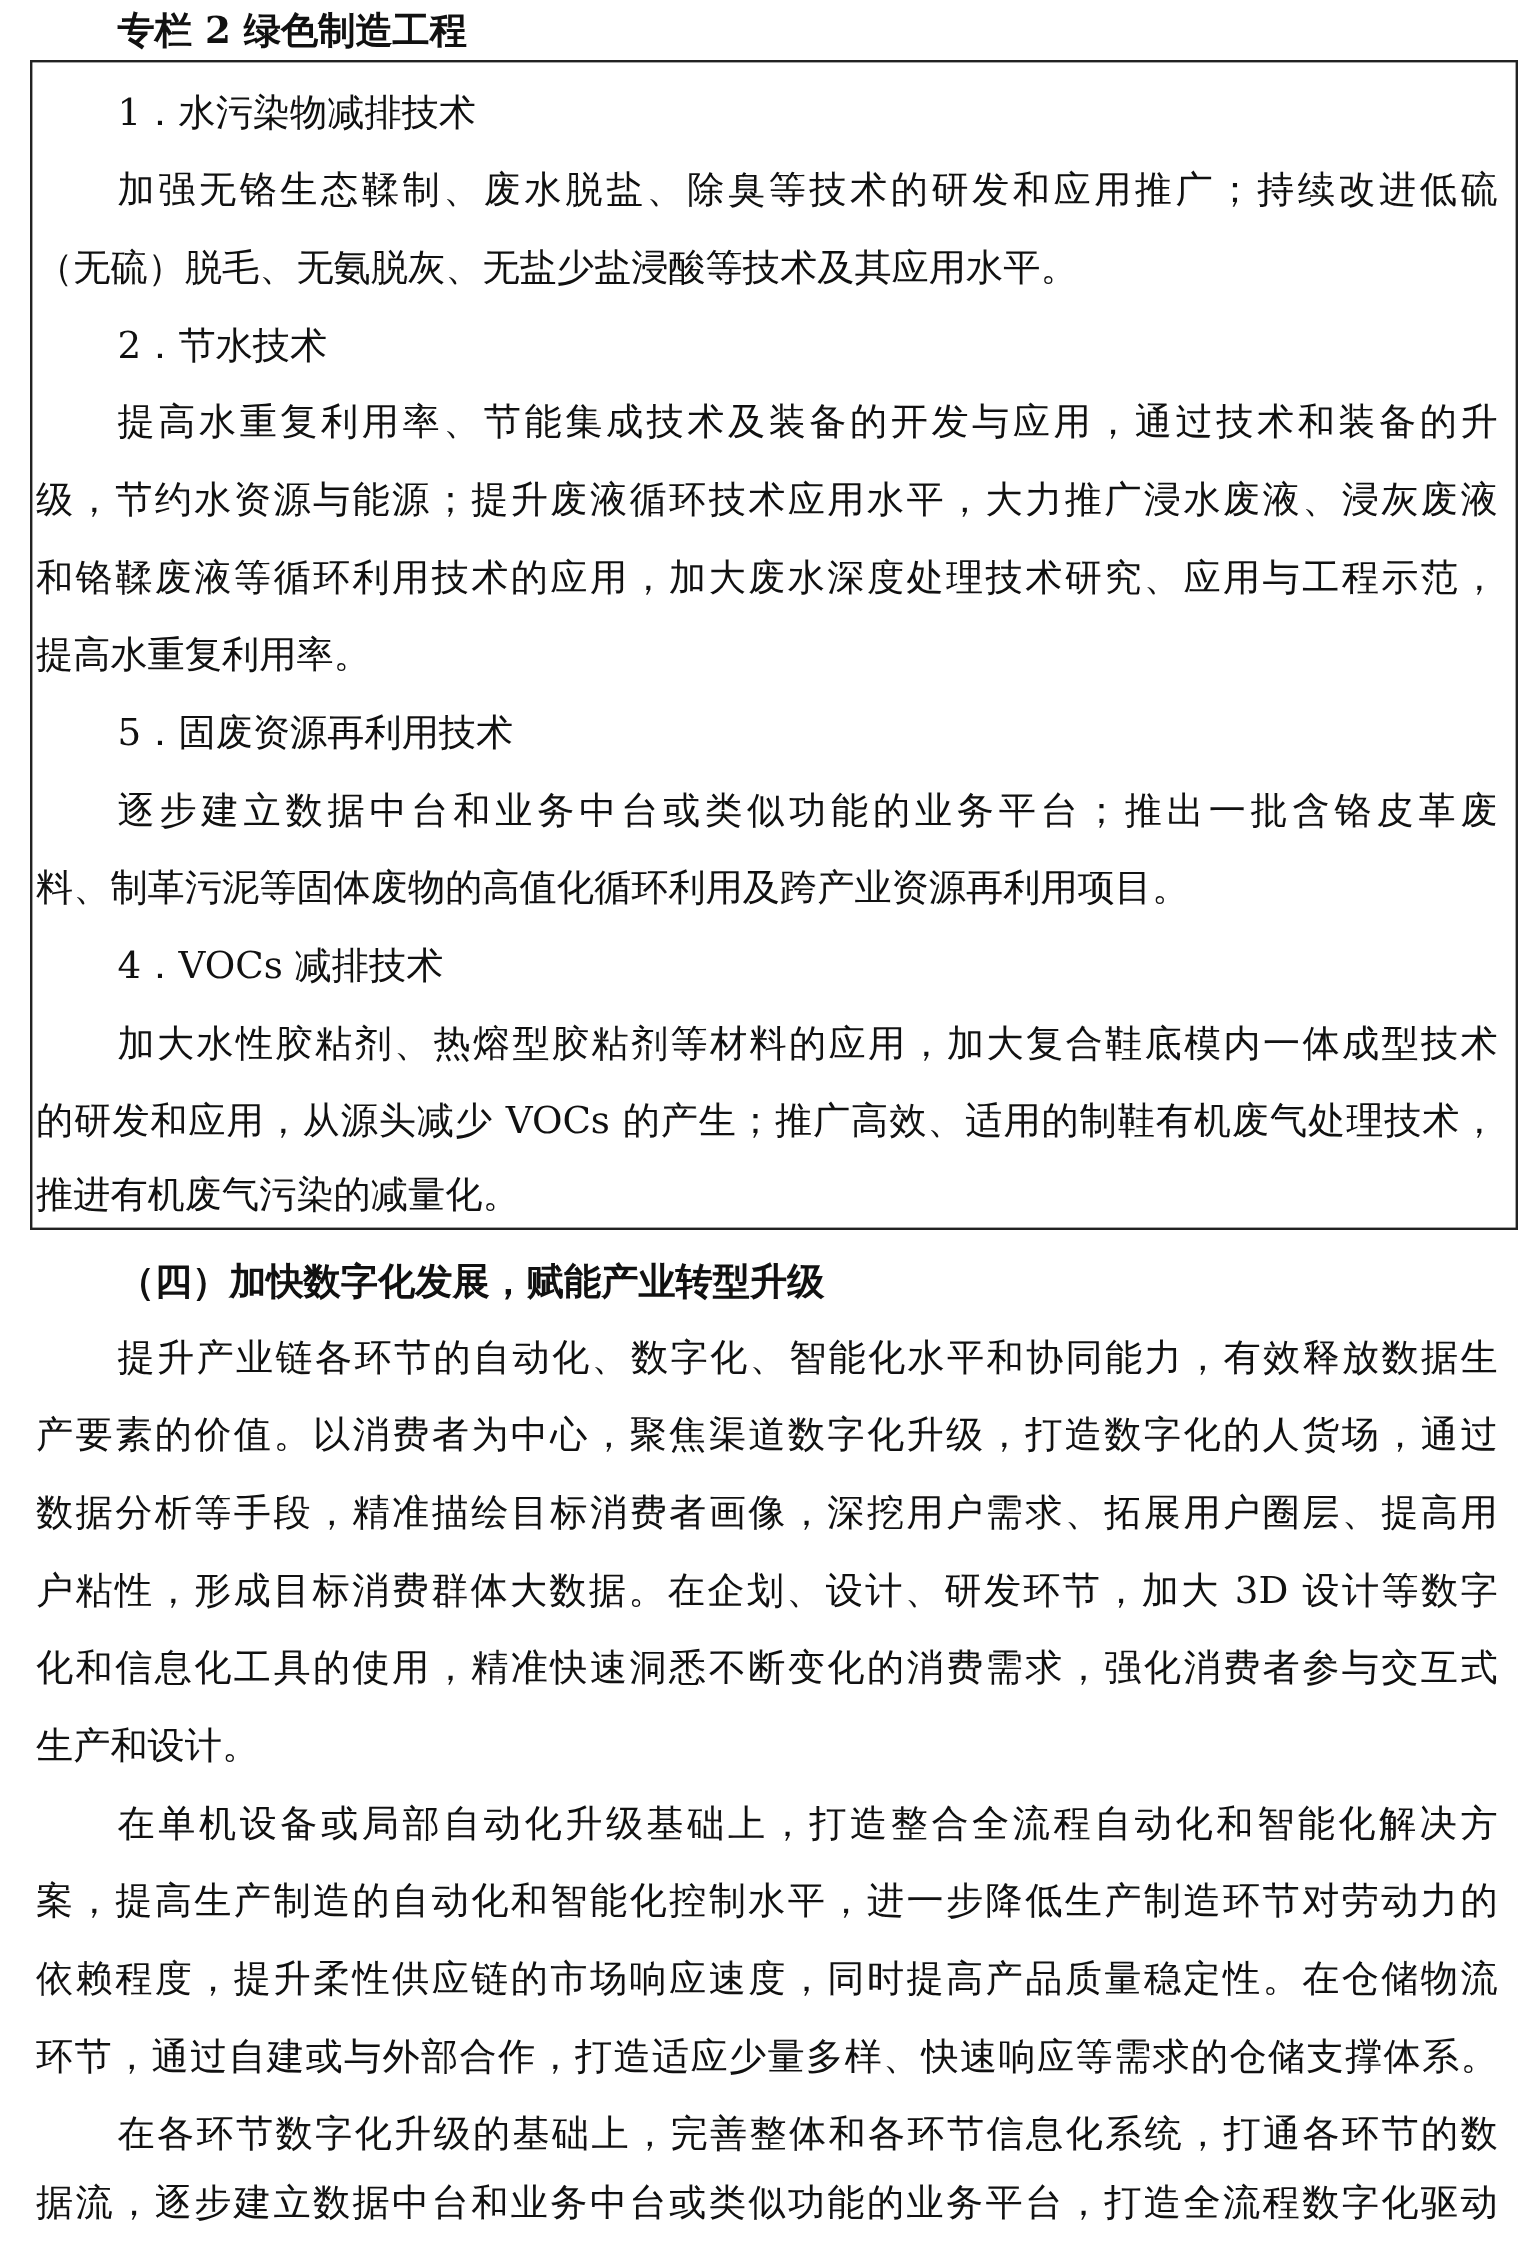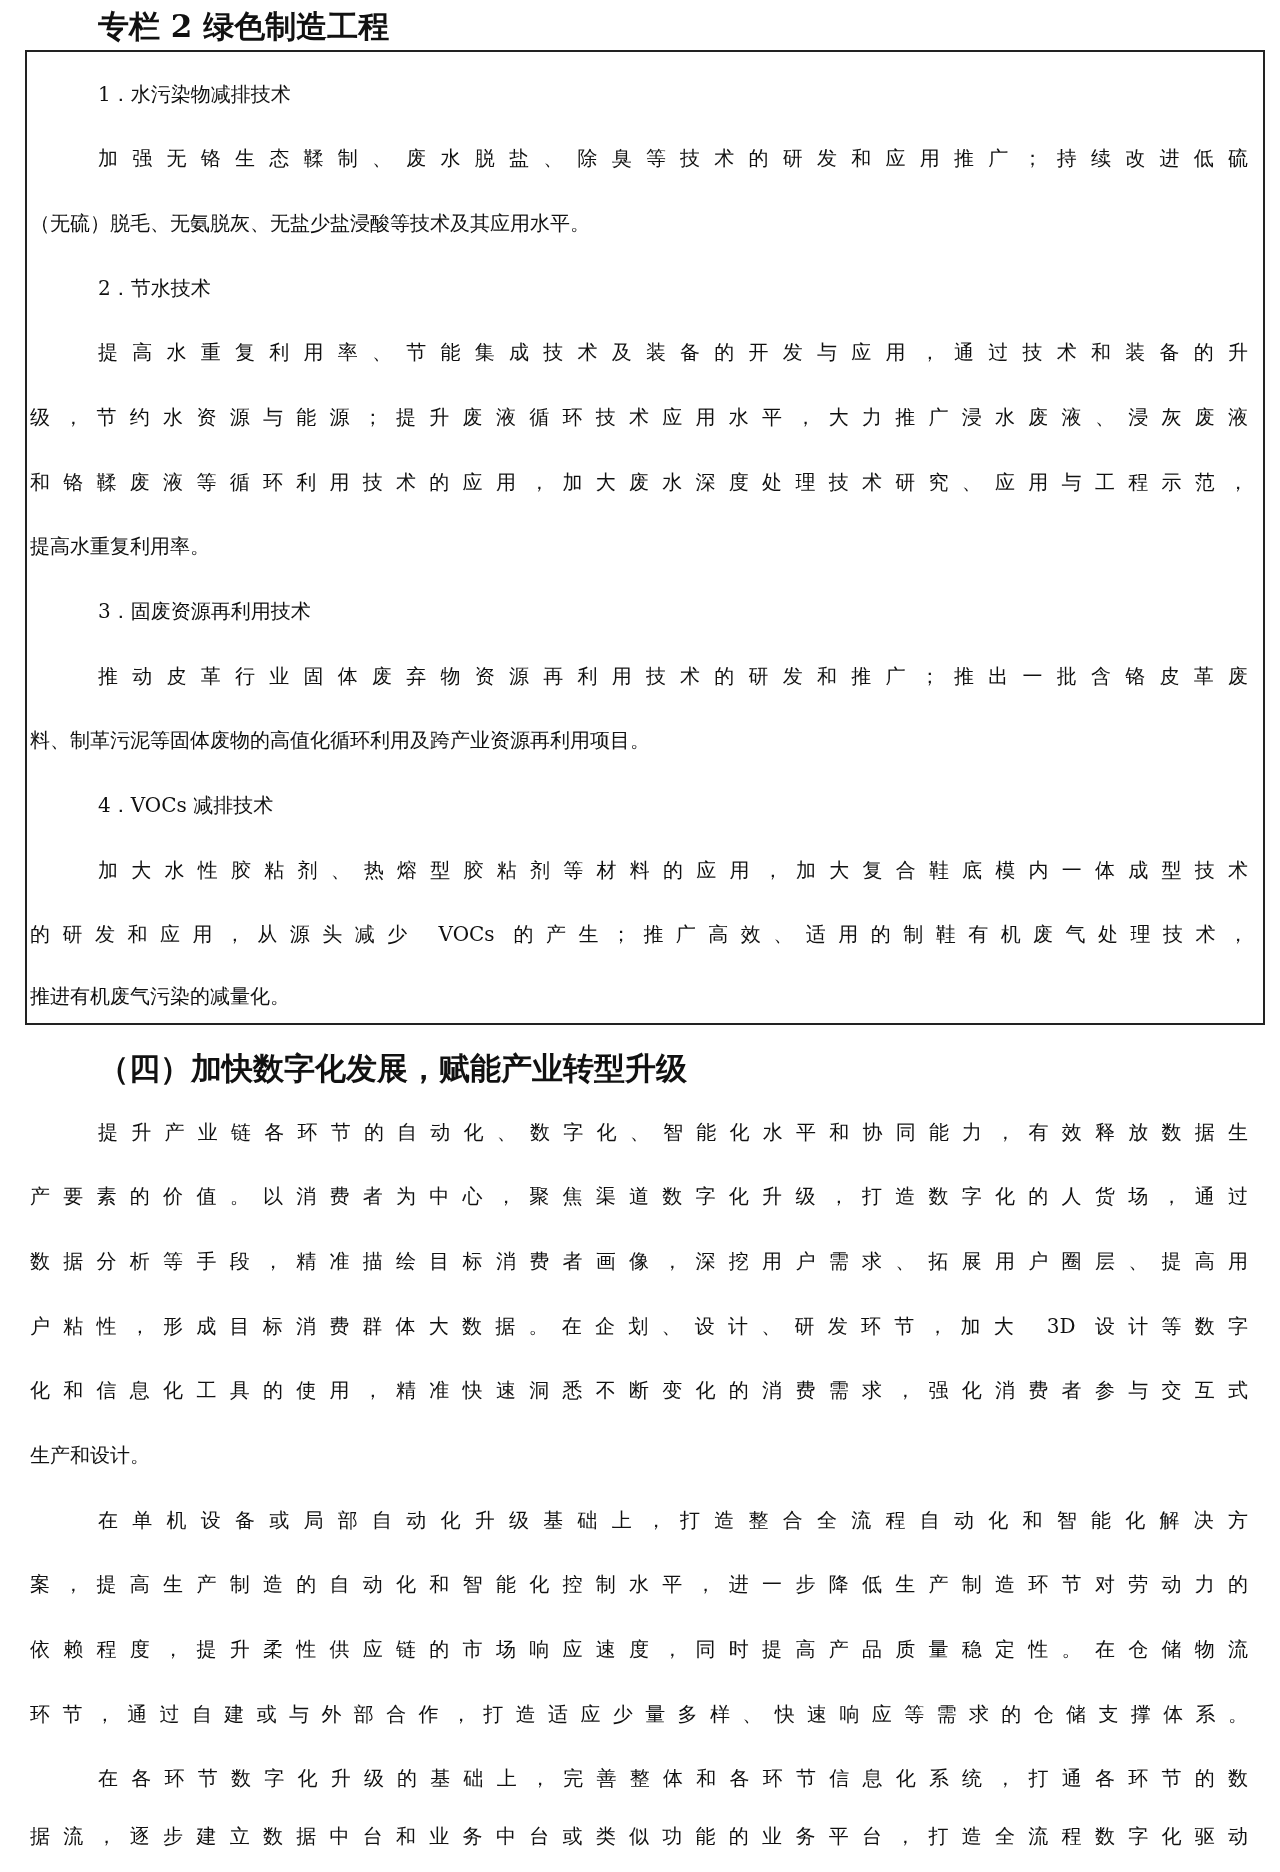--- a/index.html
+++ b/index.html
@@ -1,41 +1,41 @@
 <!DOCTYPE html>
 <html><head>
 <meta charset="utf-8">
 <style>
   html, body { margin:0; padding:0; background:#ffffff; }
   body { width:1280px; height:1872px; position:relative; overflow:hidden;
          font-family:"DejaVu Serif","Liberation Serif",serif; color:#111; }
   .line { position:absolute; left:30px; width:1218px; height:64px; line-height:64px;
-          font-size:20px; white-space:nowrap; text-align:justify; text-align-last:justify; letter-spacing:0; }
+          font-size:31px; white-space:nowrap; text-align:justify; text-align-last:justify; letter-spacing:0; }
   .line.last { text-align-last:left; }
   .indent { left:98px; width:1150px; }
   .title { position:absolute; left:98px; top:0; height:68px; line-height:52px; font-size:31px; font-weight:bold; }
   .box { position:absolute; left:25px; top:50px; width:1240px; height:975px; border:2px solid #222; box-sizing:border-box; }
   .heading { position:absolute; left:98px; font-size:31px; font-weight:bold; height:64px; line-height:64px; }
 </style>
 </head>
 <body>
 
 <div class="title">专栏 2  绿色制造工程</div>
 <div class="box"></div>
 
 <div class="line indent last" style="top:62px">1．水污染物减排技术</div>
 <div class="line indent" style="top:126px">加强无铬生态鞣制、废水脱盐、除臭等技术的研发和应用推广；持续改进低硫</div>
 <div class="line last" style="top:191px">（无硫）脱毛、无氨脱灰、无盐少盐浸酸等技术及其应用水平。</div>
 <div class="line indent last" style="top:256px">2．节水技术</div>
 <div class="line indent" style="top:320px">提高水重复利用率、节能集成技术及装备的开发与应用，通过技术和装备的升</div>
 <div class="line" style="top:385px">级，节约水资源与能源；提升废液循环技术应用水平，大力推广浸水废液、浸灰废液</div>
 <div class="line" style="top:450px">和铬鞣废液等循环利用技术的应用，加大废水深度处理技术研究、应用与工程示范，</div>
 <div class="line last" style="top:514px">提高水重复利用率。</div>
-<div class="line indent last" style="top:579px">3．固废资源再利用技术</div>
-<div class="line indent" style="top:644px">推动皮革行业固体废弃物资源再利用技术的研发和推广；推出一批含铬皮革废</div>
+<div class="line indent last" style="top:579px">5．固废资源再利用技术</div>
+<div class="line indent" style="top:644px">逐步建立数据中台和业务中台或类似功能的业务平台；推出一批含铬皮革废</div>
 <div class="line last" style="top:708px">料、制革污泥等固体废物的高值化循环利用及跨产业资源再利用项目。</div>
 <div class="line indent last" style="top:773px">4．VOCs 减排技术</div>
 <div class="line indent" style="top:838px">加大水性胶粘剂、热熔型胶粘剂等材料的应用，加大复合鞋底模内一体成型技术</div>
 <div class="line" style="top:902px">的研发和应用，从源头减少 VOCs 的产生；推广高效、适用的制鞋有机废气处理技术，</div>
 <div class="line last" style="top:964px">推进有机废气污染的减量化。</div>
 
 <div class="heading" style="top:1036px">（四）加快数字化发展，赋能产业转型升级</div>
 
 <div class="line indent" style="top:1100px">提升产业链各环节的自动化、数字化、智能化水平和协同能力，有效释放数据生</div>
 <div class="line" style="top:1164px">产要素的价值。以消费者为中心，聚焦渠道数字化升级，打造数字化的人货场，通过</div>

